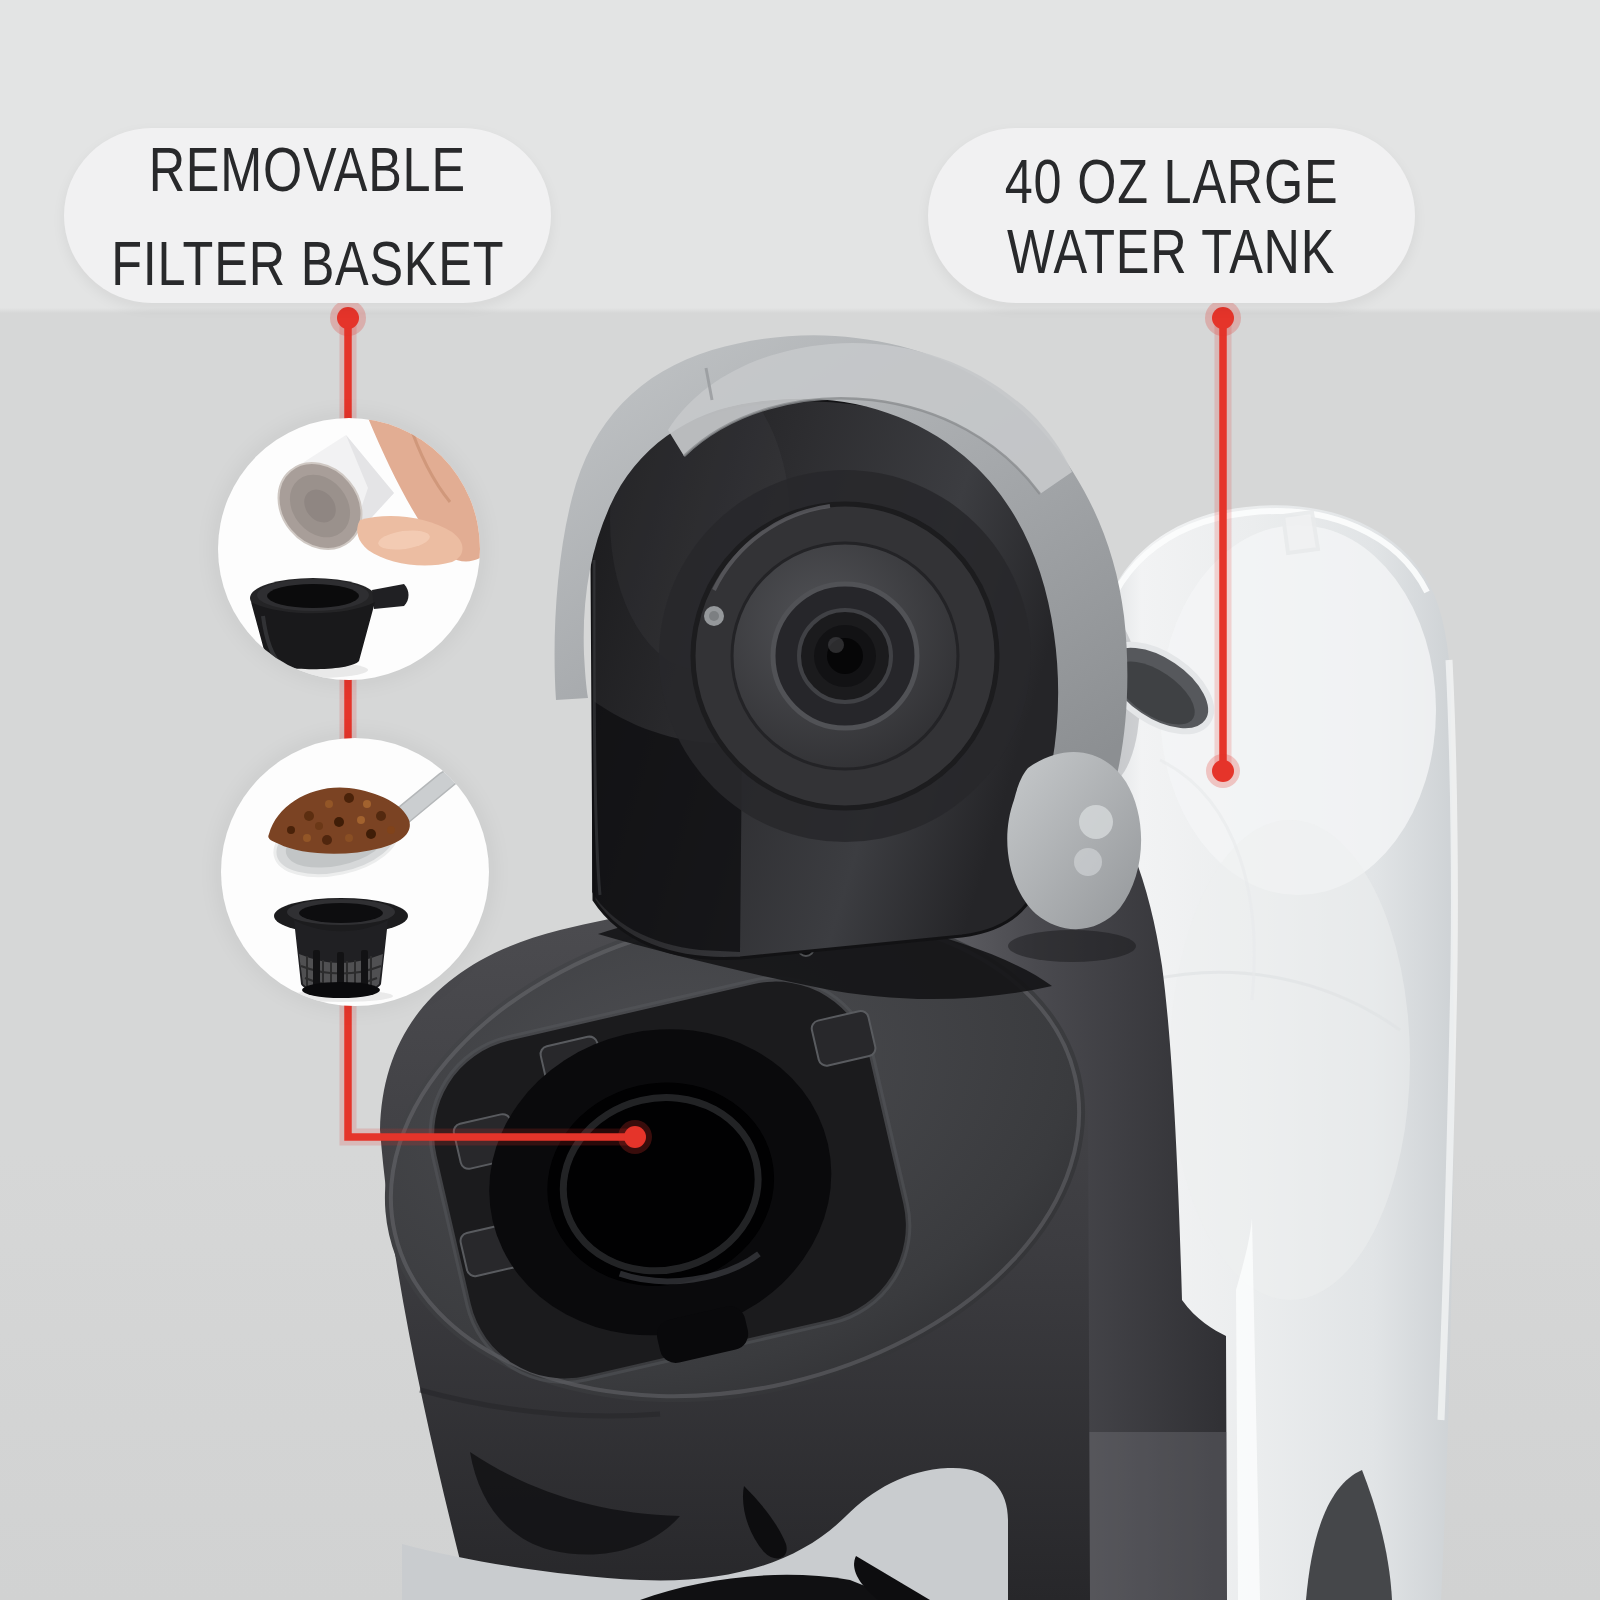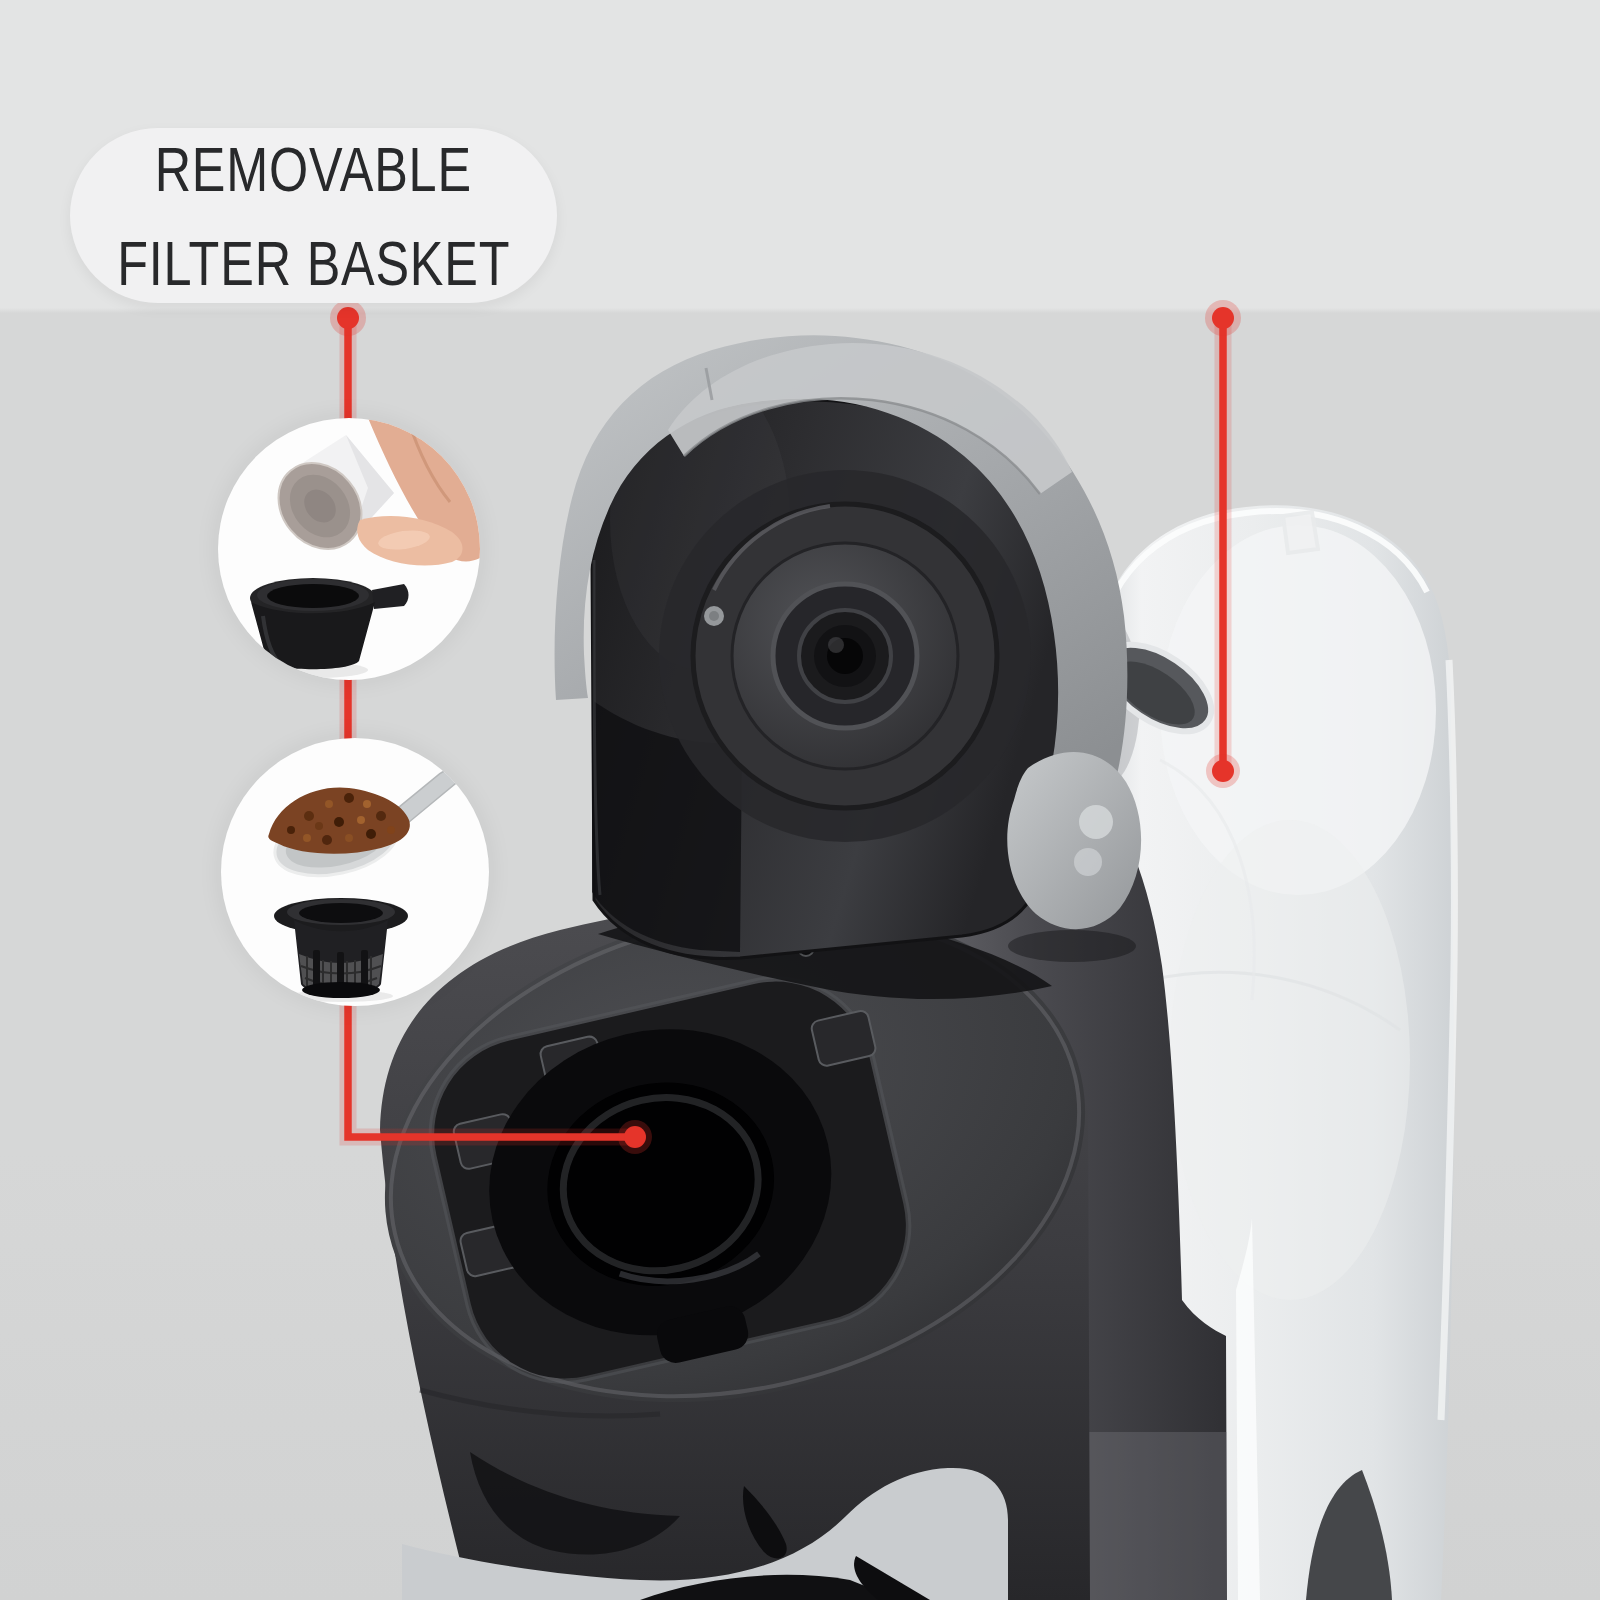--- a/index.html
+++ b/index.html
@@ -13,21 +13,21 @@
       var(--background,#d6d7d7) 72%,
       #d1d2d2 100%);
   }
   svg.scene{position:absolute;left:0;top:0;}
   .pill{
     position:absolute;width:487px;height:175px;border-radius:92px;
     background:var(--pill-fill,#f1f1f2);
     display:flex;flex-direction:column;align-items:center;justify-content:center;
     box-shadow:0 5px 14px rgba(0,0,0,0.06);
   }
-  #pill-left{left:70px;top:128px;gap:24px;}
+  #pill-left{left:64px;top:128px;gap:24px;}
   #pill-right{left:928px;top:128px;}
   .pill-line{
     font-size:63px;line-height:70px;letter-spacing:1px;
     color:var(--pill-text,#28292b);
     transform:scaleX(0.80);transform-origin:50% 50%;white-space:nowrap;
   }
   .inset{
     position:absolute;border-radius:50%;background:#fdfdfd;overflow:hidden;
     box-shadow:0 0 26px rgba(0,0,0,0.07);
   }
@@ -317,14 +317,18 @@
         <rect x="140" y="212" width="7" height="44" rx="2" fill="#121214"></rect>
         <ellipse cx="120" cy="252" rx="39" ry="8" fill="#0a0a0c"></ellipse>
       </g>
     </svg>
   </div>
 
   <div class="pill" id="pill-left">
     <div class="pill-line">REMOVABLE</div>
     <div class="pill-line">FILTER BASKET</div>
   </div>
+  <div class="pill" id="pill-right">
+    <div class="pill-line">40 OZ LARGE</div>
+    <div class="pill-line">WATER TANK</div>
+  </div>
 
 </div>
 
 </body></html>

